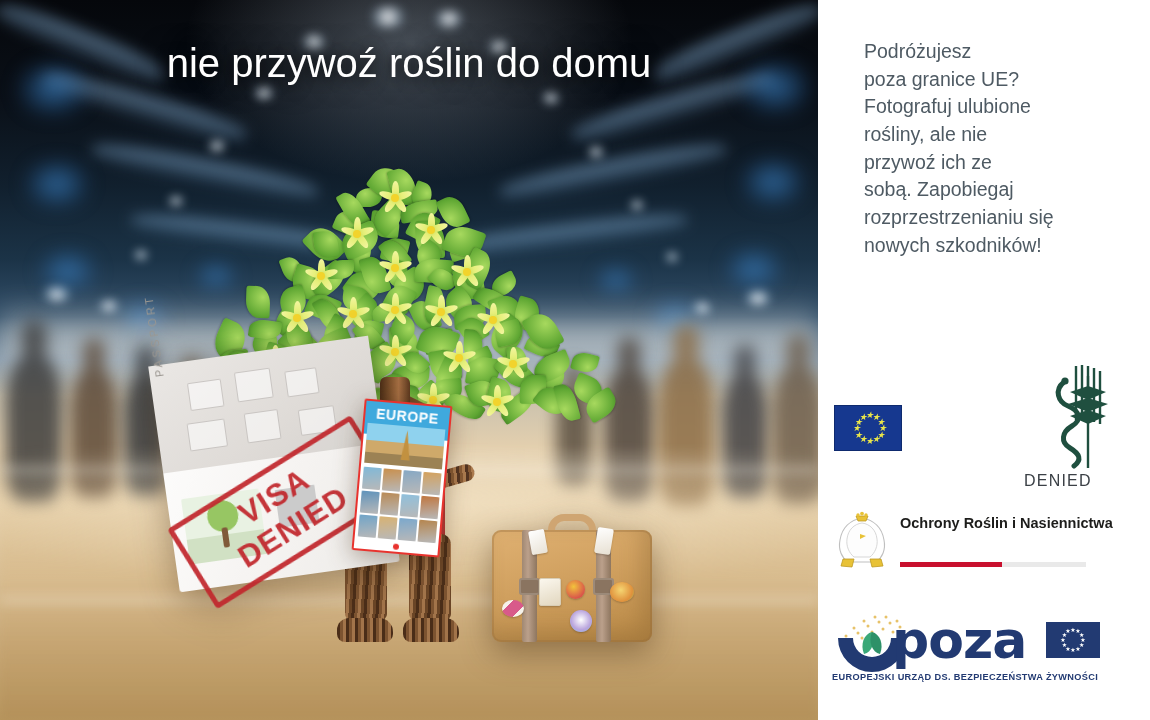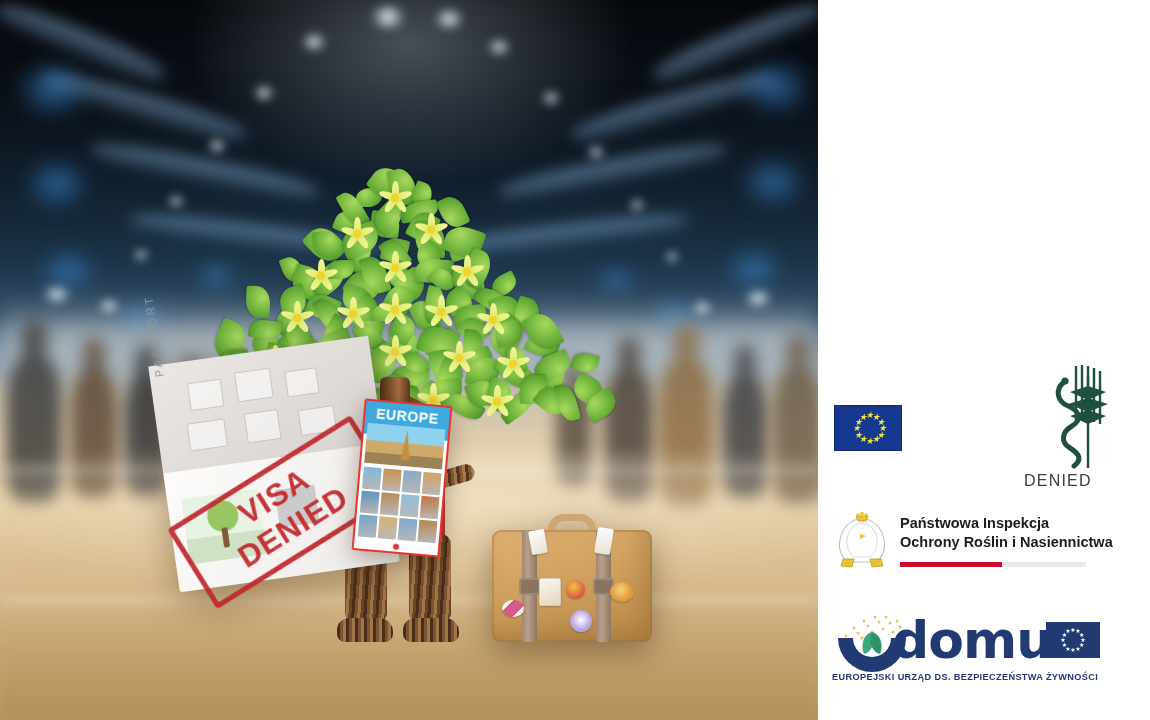--- a/index.html
+++ b/index.html
@@ -857,26 +857,35 @@
       <div class="sticker" style="left:10px;  top:86px; width:22px; height:17px; background:linear-gradient(135deg,#f6f2ea 30%,#d85a8a 30% 70%,#f6f2ea 70%); border-radius:50%;"></div>
       <div class="sticker sq" style="left:47px;  top:64px; width:22px; height:28px; background:linear-gradient(160deg,#fbf7ee,#e2d7bf); border:1px solid #d8cdb6;"></div>
       <div class="sticker" style="left:74px;  top:66px; width:19px; height:19px; background:radial-gradient(circle at 40% 35%,#f2c33c,#d9564a 70%);"></div>
       <div class="sticker" style="left:118px; top:68px; width:24px; height:20px; background:radial-gradient(circle at 45% 40%,#f5d572,#e0913c 65%,#8dbf5a);"></div>
       <div class="sticker" style="left:78px;  top:96px; width:22px; height:22px; background:radial-gradient(circle at 50% 45%,#ffffff,#b9a4dd 60%,#7fc3e8);"></div>
       <div class="sticker sq" style="left:38px;  top:16px; width:16px; height:24px; background:linear-gradient(160deg,#ffffff,#e8e2d6); transform:rotate(-10deg);"></div>
       <div class="sticker sq" style="left:104px; top:14px; width:16px; height:26px; background:linear-gradient(160deg,#ffffff,#e7e0d2); transform:rotate(9deg);"></div>
     </div>
 
     <div class="headline">
+      <span class="l2">nie przywoź roślin do domu</span>
     </div>
 
   </div>
 
   <div class="info-panel">
 
+    <div class="info-text">Podróżujesz
+poza granice UE?
+Fotografuj ulubione
+rośliny, ale nie
+przywoź ich ze
+sobą. Zapobiegaj
+rozprzestrzenianiu się
+nowych szkodników!</div>
 
     <div class="logos">
 
       <div class="logo-row-1">
 
         <div class="eu-flag">
           <div class="eu-stars" id="eu-stars">
               <i style="left: 30.5px; top: 6px; color: rgb(233, 229, 74); font-size: 9px;">★</i>
               <i style="left: 37px; top: 7.74167px; color: rgb(233, 229, 74); font-size: 9px;">★</i>
               <i style="left: 41.7583px; top: 12.5px; color: rgb(233, 229, 74); font-size: 9px;">★</i>
@@ -923,21 +932,20 @@
           <path d="M32 13 C24 14 18 20 17 29 C16 36 19 43 24 47 L40 47 C45 43 48 36 47 29 C46 20 40 14 32 13 Z" fill="#fdfdfd" stroke="#d3d3d3" stroke-width=".9"></path>
           <path d="M26 6 L38 6 L36 11 L28 11 Z" fill="#e8c237" stroke="#bf9a22" stroke-width=".8"></path>
           <circle cx="28" cy="5" r="1.7" fill="#e8c237"></circle>
           <circle cx="32" cy="3.6" r="1.9" fill="#e8c237"></circle>
           <circle cx="36" cy="5" r="1.7" fill="#e8c237"></circle>
           <path d="M13 49 L24 49 L22 57 L11 56 Z" fill="#e8c237" stroke="#bf9a22" stroke-width=".8"></path>
           <path d="M40 49 L51 49 L53 56 L42 57 Z" fill="#e8c237" stroke="#bf9a22" stroke-width=".8"></path>
           <path d="M30 24 L36 26 L30 29 Z" fill="#e8c237"></path>
         </svg>
         <div class="pi-text">
-          <div>Państwowa Inspekcja</div>
           <div>Ochrony Roślin i Nasiennictwa</div>
         </div>
         <div class="pi-rule"></div>
       </div>
 
       <div class="logo-row-3">
         <div class="efsa">
           <svg viewBox="0 0 276 86" width="276" height="86">
             <g fill="#e3b84f" opacity=".85">
               <circle cx="18" cy="28" r="1.5"></circle>
@@ -954,21 +962,21 @@
                 <circle cx="72" cy="19" r="1.5"></circle>
               <circle cx="34" cy="30" r="1.5"></circle>
                 <circle cx="44" cy="24" r="1.5"></circle>
               <circle cx="55" cy="21" r="1.5"></circle>
                 <circle cx="65" cy="24" r="1.5"></circle>
             </g>
             <path d="M10 30 A34 34 0 0 0 78 30 L63 30 A19 19 0 0 1 25 30 Z" fill="#223a72"></path>
             <path d="M44 24 C36 26 32 36 36 46 C44 44 48 34 44 24 Z" fill="#3aa878"></path>
             <path d="M44 24 C52 26 56 36 52 46 C44 44 40 34 44 24 Z" fill="#2e9168"></path>
           </svg>
-          <div class="efsa-word">domu</div>
+          <div class="efsa-word">poza</div>
           <div class="efsa-eu">
             <svg viewBox="0 0 54 36" width="54" height="36">
               <g id="efsa-star-group" fill="#ffffff">
                   <text x="27" y="10.16" text-anchor="middle" font-size="6" fill="#ffffff">★</text>
                   <text x="32" y="11.499745962155615" text-anchor="middle" font-size="6" fill="#ffffff">★</text>
                   <text x="35.66025403784439" y="15.16" text-anchor="middle" font-size="6" fill="#ffffff">★</text>
                   <text x="37" y="20.16" text-anchor="middle" font-size="6" fill="#ffffff">★</text>
                   <text x="35.66025403784439" y="25.16" text-anchor="middle" font-size="6" fill="#ffffff">★</text>
                   <text x="32" y="28.820254037844386" text-anchor="middle" font-size="6" fill="#ffffff">★</text>
                   <text x="27" y="30.16" text-anchor="middle" font-size="6" fill="#ffffff">★</text>

